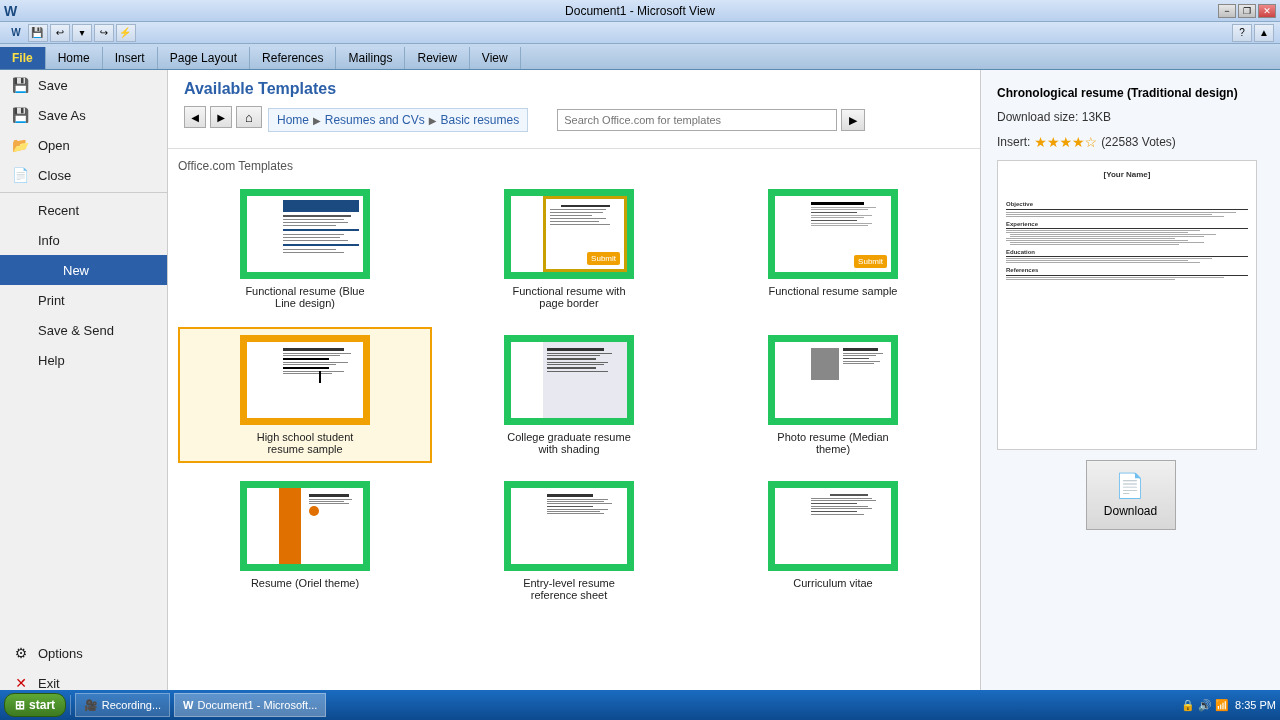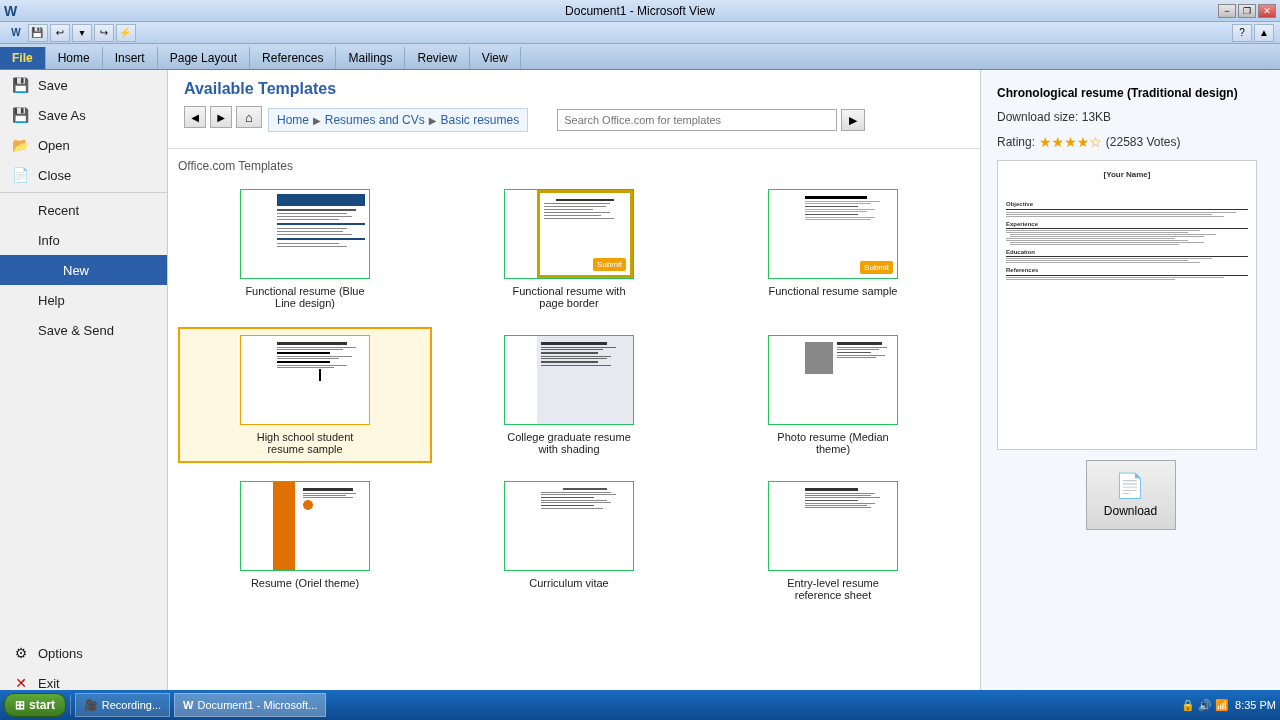--- a/index.html
+++ b/index.html
@@ -254,21 +254,21 @@
       padding: 6px;
       border: 2px solid transparent;
     }
     .template-item.selected {
       border-color: #f0a000;
       background: #fff8e0;
     }
     .template-thumb {
       width: 130px;
       height: 90px;
-      border: 1px solid #22c55e;
+      border: 7px solid #22c55e;
       background: #fff;
       position: relative;
       overflow: hidden;
       display: flex;
       align-items: center;
       justify-content: center;
       padding-left: 32px;
     }
     .template-label {
       margin-top: 6px;
@@ -498,25 +498,29 @@
     <div class="sidebar-item">
       <span class="sidebar-icon"></span>
       <span>Info</span>
     </div>
     <div class="sidebar-item active">
       <span class="sidebar-icon"></span>
       <span>New</span>
     </div>
     <div class="sidebar-item">
       <span class="sidebar-icon"></span>
-      <span>Help</span>
+      <span>Print</span>
     </div>
     <div class="sidebar-item">
       <span class="sidebar-icon"></span>
       <span>Save &amp; Send</span>
+    </div>
+    <div class="sidebar-item">
+      <span class="sidebar-icon"></span>
+      <span>Help</span>
     </div>
     <div style="flex:1;"></div>
     <div class="sidebar-item">
       <span class="sidebar-icon">⚙</span>
       <span>Options</span>
     </div>
     <div class="sidebar-item">
       <span class="sidebar-icon" style="color:#c00;">✕</span>
       <span>Exit</span>
     </div>
@@ -667,61 +671,61 @@
                 <div style="width:10px; height:10px; background:#e07000; border-radius:50%; margin:2px 0;"></div>
               </div>
             </div>
           </div>
           <div class="template-label">Resume (Oriel theme)</div>
         </div>
 
         <div class="template-item">
           <div class="template-thumb">
             <div style="width:100%; height:100%; background:#fff; padding:4px;">
+              <div style="height:3px; background:#333; width:60%; margin:2px 0;"></div>
+              <div style="height:1px; background:#888; width:80%; margin:1px 0;"></div>
+              <div style="height:1px; background:#888; width:75%; margin:1px 0;"></div>
+              <div style="height:1px; background:#888; width:85%; margin:1px 0;"></div>
+              <div style="height:1px; background:#555; width:60%; margin:2px 0;"></div>
+              <div style="height:1px; background:#888; width:80%; margin:1px 0;"></div>
+              <div style="height:1px; background:#888; width:70%; margin:1px 0;"></div>
+              <div style="height:1px; background:#888; width:75%; margin:1px 0;"></div>
+            </div>
+          </div>
+          <div class="template-label">Entry-level resume reference sheet</div>
+        </div>
+
+        <div class="template-item">
+          <div class="template-thumb">
+            <div style="width:100%; height:100%; background:#fff; padding:4px;">
               <div style="height:2px; background:#555; width:50%; margin:2px auto;"></div>
               <div style="height:1px; background:#888; width:80%; margin:1px 0;"></div>
               <div style="height:1px; background:#888; width:85%; margin:1px 0;"></div>
               <div style="height:1px; background:#555; width:60%; margin:2px 0;"></div>
               <div style="height:1px; background:#888; width:75%; margin:1px 0;"></div>
               <div style="height:1px; background:#888; width:80%; margin:1px 0;"></div>
               <div style="height:1px; background:#555; width:60%; margin:2px 0;"></div>
               <div style="height:1px; background:#888; width:70%; margin:1px 0;"></div>
             </div>
           </div>
           <div class="template-label">Curriculum vitae</div>
         </div>
 
-        <div class="template-item">
-          <div class="template-thumb">
-            <div style="width:100%; height:100%; background:#fff; padding:4px;">
-              <div style="height:3px; background:#333; width:60%; margin:2px 0;"></div>
-              <div style="height:1px; background:#888; width:80%; margin:1px 0;"></div>
-              <div style="height:1px; background:#888; width:75%; margin:1px 0;"></div>
-              <div style="height:1px; background:#888; width:85%; margin:1px 0;"></div>
-              <div style="height:1px; background:#555; width:60%; margin:2px 0;"></div>
-              <div style="height:1px; background:#888; width:80%; margin:1px 0;"></div>
-              <div style="height:1px; background:#888; width:70%; margin:1px 0;"></div>
-              <div style="height:1px; background:#888; width:75%; margin:1px 0;"></div>
-            </div>
-          </div>
-          <div class="template-label">Entry-level resume reference sheet</div>
-        </div>
-
       </div>
     </div>
   </div>
 
   <div class="right-panel">
     <div class="rp-title">Chronological resume (Traditional design)</div>
     <div class="rp-size">
       <span>Download size:</span>
       <span>13KB</span>
     </div>
     <div class="rp-rating">
-      <span>Rating:</span>
+      <span>Insert:</span>
       <span class="stars">★★★★☆</span>
       <span>(22583 Votes)</span>
     </div>
 
     <div class="preview-area">
       <div class="preview-content">
         <div style="text-align:center; font-size:8px; font-weight:bold; margin-bottom:20px;">[Your Name]</div>
         <div style="font-size:6px; font-weight:bold; margin-bottom:2px; border-bottom:1px solid #333;">Objective</div>
         <div style="height:1px; background:#aaa; width:95%; margin:1px 0;"></div>
         <div style="height:1px; background:#aaa; width:85%; margin:1px 0;"></div>

